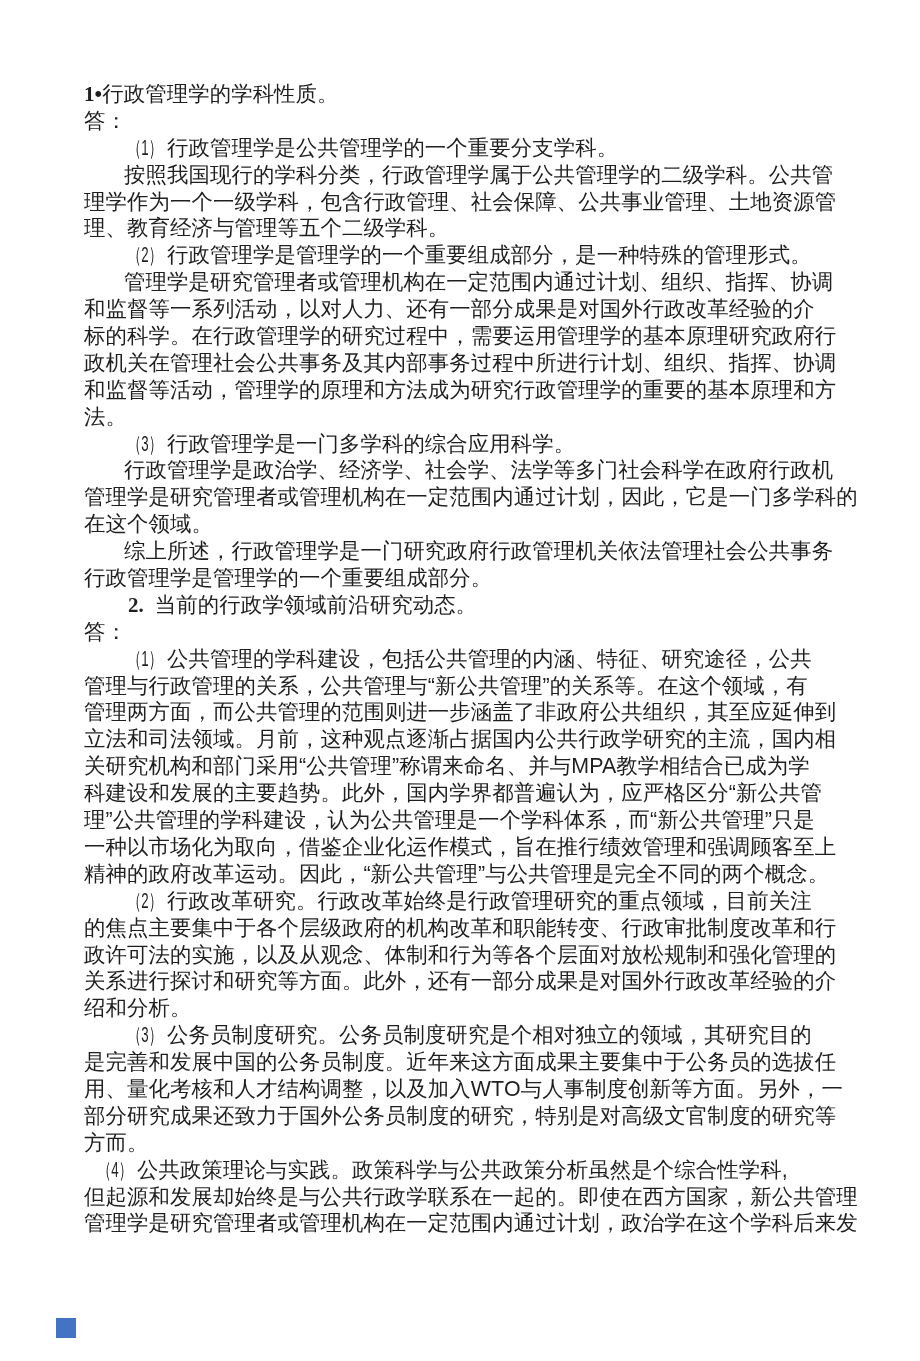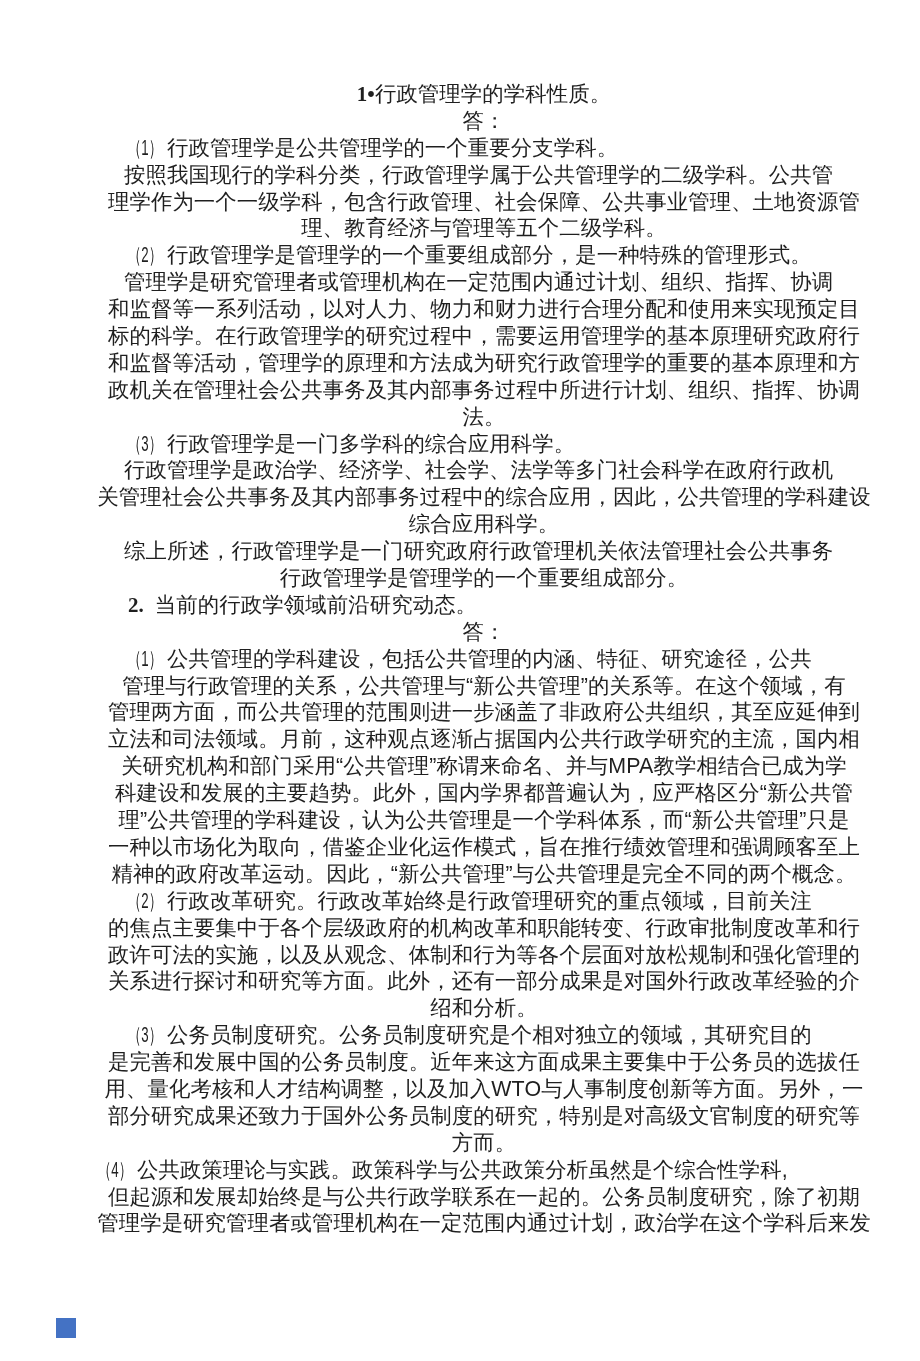--- a/index.html
+++ b/index.html
@@ -22,21 +22,21 @@
     width: 800px;
     color: #1f1f1f;
   }
   .line {
     height: 26.9px;
     line-height: 26.9px;
     font-size: 21.4px;
     white-space: nowrap;
     letter-spacing: 0.1px;
   }
-  .ind0 { padding-left: 0; text-align: center; }
+  .ind0 { padding-left: 0; }
   .ind1 { padding-left: 14px; }
   .ind2 { padding-left: 40px; }
   .ind3 { padding-left: 44px; }
   .num {
     font-weight: bold;
     font-family: "Liberation Serif", serif;
     font-size: 21px;
   }
   .label {
     display: inline-block;
@@ -58,29 +58,29 @@
 <div id="page">
   <div id="text-block" style="color: rgb(31, 31, 31);">
       <div class="line ind0"><span class="num">1</span>•行政管理学的学科性质。</div>
       <div class="line ind0">答：</div>
       <div class="line ind3"><span class="label">（1）</span>行政管理学是公共管理学的一个重要分支学科。</div>
       <div class="line ind2">按照我国现行的学科分类，行政管理学属于公共管理学的二级学科。公共管</div>
       <div class="line ind0">理学作为一个一级学科，包含行政管理、社会保障、公共事业管理、土地资源管</div>
       <div class="line ind0">理、教育经济与管理等五个二级学科。</div>
       <div class="line ind3"><span class="label">（2）</span>行政管理学是管理学的一个重要组成部分，是一种特殊的管理形式。</div>
       <div class="line ind2">管理学是研究管理者或管理机构在一定范围内通过计划、组织、指挥、协调</div>
-      <div class="line ind0">和监督等一系列活动，以对人力、物力和财力进行合理分配和使用来实现预定目</div>
+      <div class="line ind0">和监督等一系列活动，以对人力、还有一部分成果是对国外行政改革经验的介</div>
       <div class="line ind0">标的科学。在行政管理学的研究过程中，需要运用管理学的基本原理研究政府行</div>
+      <div class="line ind0">政机关在管理社会公共事务及其内部事务过程中所进行计划、组织、指挥、协调</div>
       <div class="line ind0">和监督等活动，管理学的原理和方法成为研究行政管理学的重要的基本原理和方</div>
-      <div class="line ind0">政机关在管理社会公共事务及其内部事务过程中所进行计划、组织、指挥、协调</div>
       <div class="line ind0">法。</div>
       <div class="line ind3"><span class="label">（3）</span>行政管理学是一门多学科的综合应用科学。</div>
       <div class="line ind2">行政管理学是政治学、经济学、社会学、法学等多门社会科学在政府行政机</div>
-      <div class="line ind0">关管理社会公共事务及其内部事务过程中的综合应用，因此，公共管理的学科建设</div>
-      <div class="line ind0">综合应用科学。</div>
+      <div class="line ind0">管理学是研究管理者或管理机构在一定范围内通过计划，因此，它是一门多学科的</div>
+      <div class="line ind0">在这个领域。</div>
       <div class="line ind2">综上所述，行政管理学是一门研究政府行政管理机关依法管理社会公共事务</div>
       <div class="line ind0">行政管理学是管理学的一个重要组成部分。</div>
       <div class="line ind3"><span class="num">2.</span> 当前的行政学领域前沿研究动态。</div>
       <div class="line ind0">答：</div>
       <div class="line ind3"><span class="label">（1）</span>公共管理的学科建设，包括公共管理的内涵、特征、研究途径，公共</div>
       <div class="line ind0">管理与行政管理的关系，公共管理与“新公共管理”的关系等。在这个领域，有</div>
       <div class="line ind0">管理两方面，而公共管理的范围则进一步涵盖了非政府公共组织，其至应延伸到</div>
       <div class="line ind0">立法和司法领域。月前，这种观点逐渐占据国内公共行政学研究的主流，国内相</div>
       <div class="line ind0">关研究机构和部门采用“公共管理”称谓来命名、并与MPA教学相结合已成为学</div>
       <div class="line ind0">科建设和发展的主要趋势。此外，国内学界都普遍认为，应严格区分“新公共管</div>
@@ -91,17 +91,17 @@
       <div class="line ind0">的焦点主要集中于各个层级政府的机构改革和职能转变、行政审批制度改革和行</div>
       <div class="line ind0">政许可法的实施，以及从观念、体制和行为等各个层面对放松规制和强化管理的</div>
       <div class="line ind0">关系进行探讨和研究等方面。此外，还有一部分成果是对国外行政改革经验的介</div>
       <div class="line ind0">绍和分析。</div>
       <div class="line ind3"><span class="label">（3）</span>公务员制度研究。公务员制度研究是个相对独立的领域，其研究目的</div>
       <div class="line ind0">是完善和发展中国的公务员制度。近年来这方面成果主要集中于公务员的选拔任</div>
       <div class="line ind0">用、量化考核和人才结构调整，以及加入WTO与人事制度创新等方面。另外，一</div>
       <div class="line ind0">部分研究成果还致力于国外公务员制度的研究，特别是对高级文官制度的研究等</div>
       <div class="line ind0">方而。</div>
       <div class="line ind1"><span class="label">（4）</span>公共政策理论与实践。政策科学与公共政策分析虽然是个综合性学科,</div>
-      <div class="line ind0">但起源和发展却始终是与公共行政学联系在一起的。公务员制度研究，除了初期</div>
+      <div class="line ind0">但起源和发展却始终是与公共行政学联系在一起的。即使在西方国家，新公共管理</div>
       <div class="line ind0">管理学是研究管理者或管理机构在一定范围内通过计划，政治学在这个学科后来发</div>
     </div>
   <div id="blue-marker" style="background: rgb(68, 114, 196);"></div>
 </div>
 
 </body></html>

